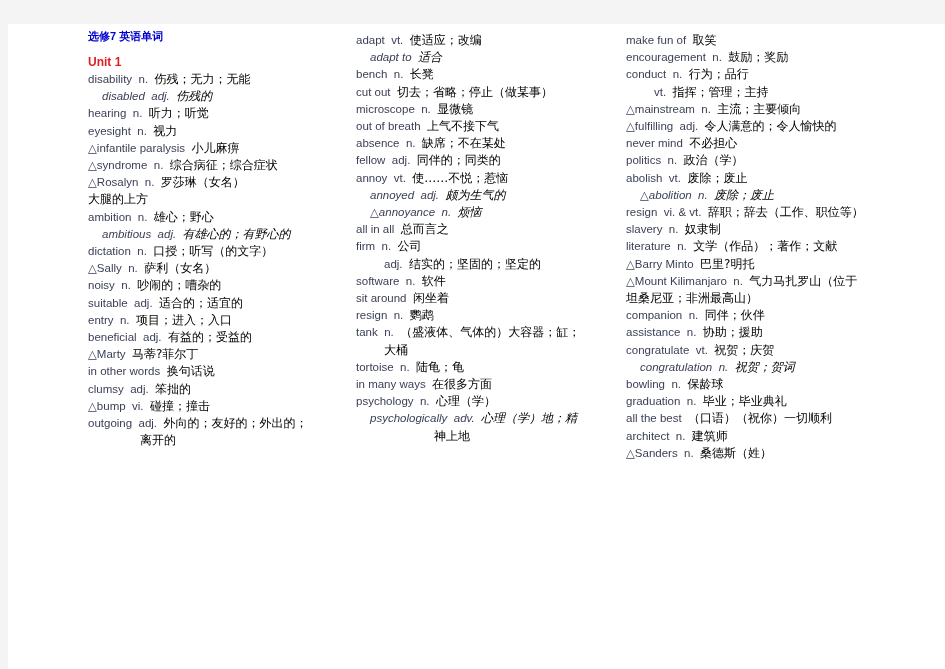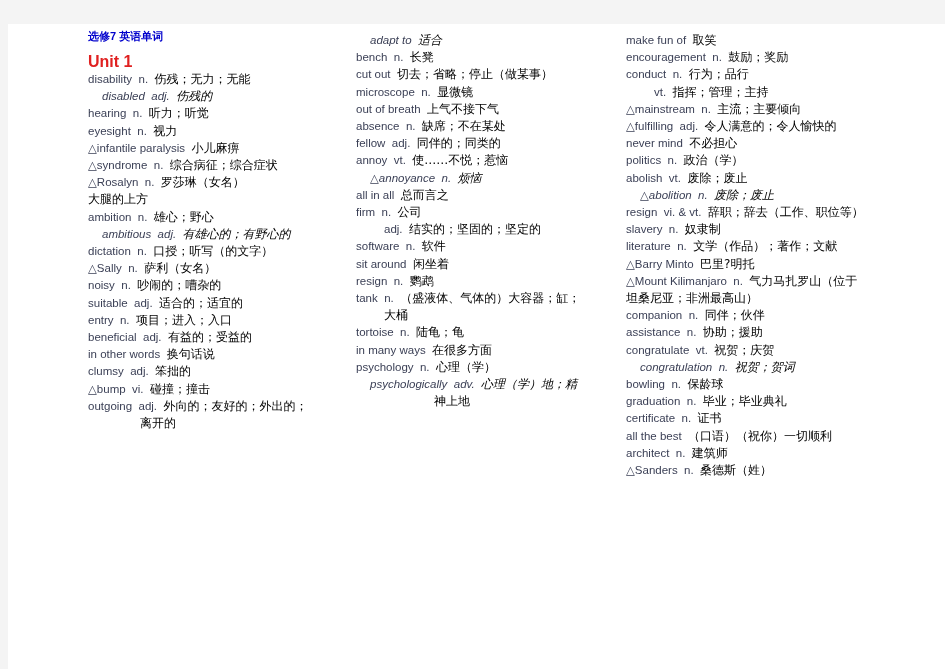--- a/index.html
+++ b/index.html
@@ -43,21 +43,21 @@
   .col-title {
     color: #0000cc;
     font-size: 11px;
     font-weight: bold;
     line-height: 24px;
     margin: 0 0 6px 0;
     white-space: nowrap;
   }
   .unit-label {
     color: #e02020;
-    font-size: 16px;
+    font-size: 12px;
     font-weight: bold;
     line-height: 16px;
     margin-bottom: 1px;
     white-space: nowrap;
   }
   .entry {
     white-space: nowrap;
     color: #3a3f55;
   }
   .indent-1 { padding-left: 14px; font-style: italic; }
@@ -96,39 +96,42 @@
           <div class="entry"><span class="en">△Rosalyn</span>&nbsp;&nbsp;<span class="pos">n.</span>&nbsp;&nbsp;<span class="zh">罗莎琳（女名）</span></div>
           <div class="entry"><span class="zh">大腿的上方</span></div>
           <div class="entry"><span class="en">ambition</span>&nbsp;&nbsp;<span class="pos">n.</span>&nbsp;&nbsp;<span class="zh">雄心；野心</span></div>
           <div class="entry indent-1"><span class="en">ambitious</span>&nbsp;&nbsp;<span class="pos">adj.</span>&nbsp;&nbsp;<span class="zh">有雄心的；有野心的</span></div>
           <div class="entry"><span class="en">dictation</span>&nbsp;&nbsp;<span class="pos">n.</span>&nbsp;&nbsp;<span class="zh">口授；听写（的文字）</span></div>
           <div class="entry"><span class="en">△Sally</span>&nbsp;&nbsp;<span class="pos">n.</span>&nbsp;&nbsp;<span class="zh">萨利（女名）</span></div>
           <div class="entry"><span class="en">noisy</span>&nbsp;&nbsp;<span class="pos">n.</span>&nbsp;&nbsp;<span class="zh">吵闹的；嘈杂的</span></div>
           <div class="entry"><span class="en">suitable</span>&nbsp;&nbsp;<span class="pos">adj.</span>&nbsp;&nbsp;<span class="zh">适合的；适宜的</span></div>
           <div class="entry"><span class="en">entry</span>&nbsp;&nbsp;<span class="pos">n.</span>&nbsp;&nbsp;<span class="zh">项目；进入；入口</span></div>
           <div class="entry"><span class="en">beneficial</span>&nbsp;&nbsp;<span class="pos">adj.</span>&nbsp;&nbsp;<span class="zh">有益的；受益的</span></div>
+          <div class="entry"><span class="en">△Marty</span>&nbsp;&nbsp;<span class="zh">马蒂?菲尔丁</span></div>
           <div class="entry"><span class="en">in other words</span>&nbsp;&nbsp;<span class="zh">换句话说</span></div>
           <div class="entry"><span class="en">clumsy</span>&nbsp;&nbsp;<span class="pos">adj.</span>&nbsp;&nbsp;<span class="zh">笨拙的</span></div>
           <div class="entry"><span class="en">△bump</span>&nbsp;&nbsp;<span class="pos">vi.</span>&nbsp;&nbsp;<span class="zh">碰撞；撞击</span></div>
           <div class="entry"><span class="en">outgoing</span>&nbsp;&nbsp;<span class="pos">adj.</span>&nbsp;&nbsp;<span class="zh">外向的；友好的；外出的；</span></div>
           <div class="entry indent-3"><span class="zh">离开的</span></div>
         </div>
     </div>
 
     <div class="column" id="col-2">
       <div class="spacer-top"></div>
       <div class="entry-list">
+          <div class="entry"><span class="en">adapt</span>&nbsp;&nbsp;<span class="pos">vt.</span>&nbsp;&nbsp;<span class="zh">使适应；改编</span></div>
           <div class="entry indent-1"><span class="en">adapt to</span>&nbsp;&nbsp;<span class="zh">适合</span></div>
           <div class="entry"><span class="en">bench</span>&nbsp;&nbsp;<span class="pos">n.</span>&nbsp;&nbsp;<span class="zh">长凳</span></div>
           <div class="entry"><span class="en">cut out</span>&nbsp;&nbsp;<span class="zh">切去；省略；停止（做某事）</span></div>
           <div class="entry"><span class="en">microscope</span>&nbsp;&nbsp;<span class="pos">n.</span>&nbsp;&nbsp;<span class="zh">显微镜</span></div>
           <div class="entry"><span class="en">out of breath</span>&nbsp;&nbsp;<span class="zh">上气不接下气</span></div>
           <div class="entry"><span class="en">absence</span>&nbsp;&nbsp;<span class="pos">n.</span>&nbsp;&nbsp;<span class="zh">缺席；不在某处</span></div>
           <div class="entry"><span class="en">fellow</span>&nbsp;&nbsp;<span class="pos">adj.</span>&nbsp;&nbsp;<span class="zh">同伴的；同类的</span></div>
           <div class="entry"><span class="en">annoy</span>&nbsp;&nbsp;<span class="pos">vt.</span>&nbsp;&nbsp;<span class="zh">使……不悦；惹恼</span></div>
+          <div class="entry indent-1"><span class="en">annoyed</span>&nbsp;&nbsp;<span class="pos">adj.</span>&nbsp;&nbsp;<span class="zh">颇为生气的</span></div>
           <div class="entry indent-1"><span class="en">△annoyance</span>&nbsp;&nbsp;<span class="pos">n.</span>&nbsp;&nbsp;<span class="zh">烦恼</span></div>
           <div class="entry"><span class="en">all in all</span>&nbsp;&nbsp;<span class="zh">总而言之</span></div>
           <div class="entry"><span class="en">firm</span>&nbsp;&nbsp;<span class="pos">n.</span>&nbsp;&nbsp;<span class="zh">公司</span></div>
           <div class="entry indent-2"><span class="pos">adj.</span>&nbsp;&nbsp;<span class="zh">结实的；坚固的；坚定的</span></div>
           <div class="entry"><span class="en">software</span>&nbsp;&nbsp;<span class="pos">n.</span>&nbsp;&nbsp;<span class="zh">软件</span></div>
           <div class="entry"><span class="en">sit around</span>&nbsp;&nbsp;<span class="zh">闲坐着</span></div>
           <div class="entry"><span class="en">resign</span>&nbsp;&nbsp;<span class="pos">n.</span>&nbsp;&nbsp;<span class="zh">鹦鹉</span></div>
           <div class="entry"><span class="en">tank</span>&nbsp;&nbsp;<span class="pos">n.</span>&nbsp;&nbsp;<span class="zh">（盛液体、气体的）大容器；缸；</span></div>
           <div class="entry indent-2"><span class="zh">大桶</span></div>
           <div class="entry"><span class="en">tortoise</span>&nbsp;&nbsp;<span class="pos">n.</span>&nbsp;&nbsp;<span class="zh">陆龟；龟</span></div>
@@ -157,21 +160,20 @@
           <div class="entry"><span class="en">literature</span>&nbsp;&nbsp;<span class="pos">n.</span>&nbsp;&nbsp;<span class="zh">文学（作品）；著作；文献</span></div>
           <div class="entry"><span class="en">△Barry Minto</span>&nbsp;&nbsp;<span class="zh">巴里?明托</span></div>
           <div class="entry"><span class="en">△Mount Kilimanjaro</span>&nbsp;&nbsp;<span class="pos">n.</span>&nbsp;&nbsp;<span class="zh">气力马扎罗山（位于</span></div>
           <div class="entry"><span class="zh">坦桑尼亚；非洲最高山）</span></div>
           <div class="entry"><span class="en">companion</span>&nbsp;&nbsp;<span class="pos">n.</span>&nbsp;&nbsp;<span class="zh">同伴；伙伴</span></div>
           <div class="entry"><span class="en">assistance</span>&nbsp;&nbsp;<span class="pos">n.</span>&nbsp;&nbsp;<span class="zh">协助；援助</span></div>
           <div class="entry"><span class="en">congratulate</span>&nbsp;&nbsp;<span class="pos">vt.</span>&nbsp;&nbsp;<span class="zh">祝贺；庆贺</span></div>
           <div class="entry indent-1"><span class="en">congratulation</span>&nbsp;&nbsp;<span class="pos">n.</span>&nbsp;&nbsp;<span class="zh">祝贺；贺词</span></div>
           <div class="entry"><span class="en">bowling</span>&nbsp;&nbsp;<span class="pos">n.</span>&nbsp;&nbsp;<span class="zh">保龄球</span></div>
           <div class="entry"><span class="en">graduation</span>&nbsp;&nbsp;<span class="pos">n.</span>&nbsp;&nbsp;<span class="zh">毕业；毕业典礼</span></div>
-          <div class="entry"><span class="en">certificate</span>&nbsp;&nbsp;<span class="pos">n.</span>&nbsp;&nbsp;<span class="zh">证书</span></div>
           <div class="entry"><span class="en">all the best</span>&nbsp;&nbsp;<span class="zh">（口语）（祝你）一切顺利</span></div>
           <div class="entry"><span class="en">architect</span>&nbsp;&nbsp;<span class="pos">n.</span>&nbsp;&nbsp;<span class="zh">建筑师</span></div>
           <div class="entry"><span class="en">△Sanders</span>&nbsp;&nbsp;<span class="pos">n.</span>&nbsp;&nbsp;<span class="zh">桑德斯（姓）</span></div>
         </div>
     </div>
 
   </div>
 </div>
 
 </body></html>

